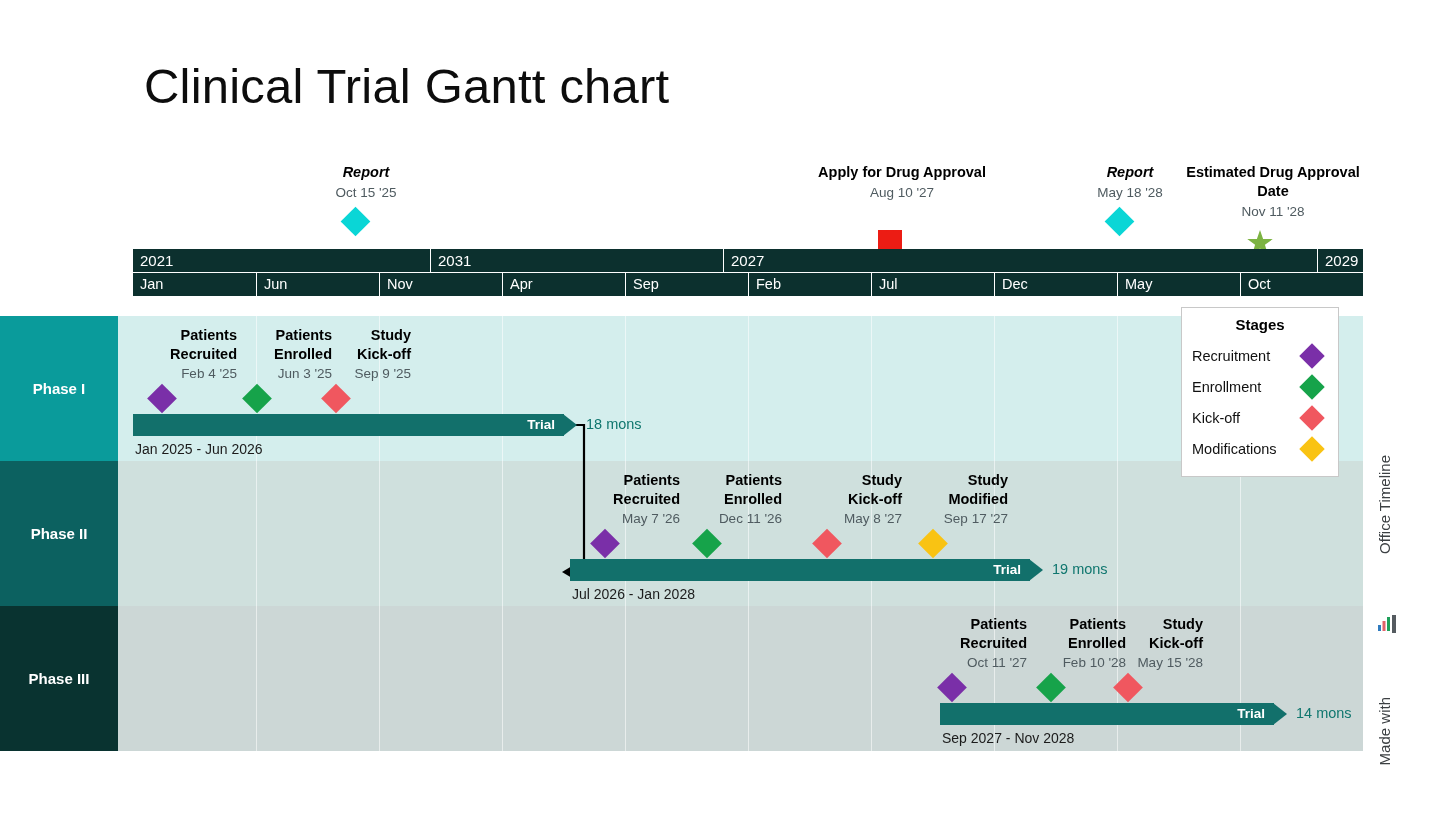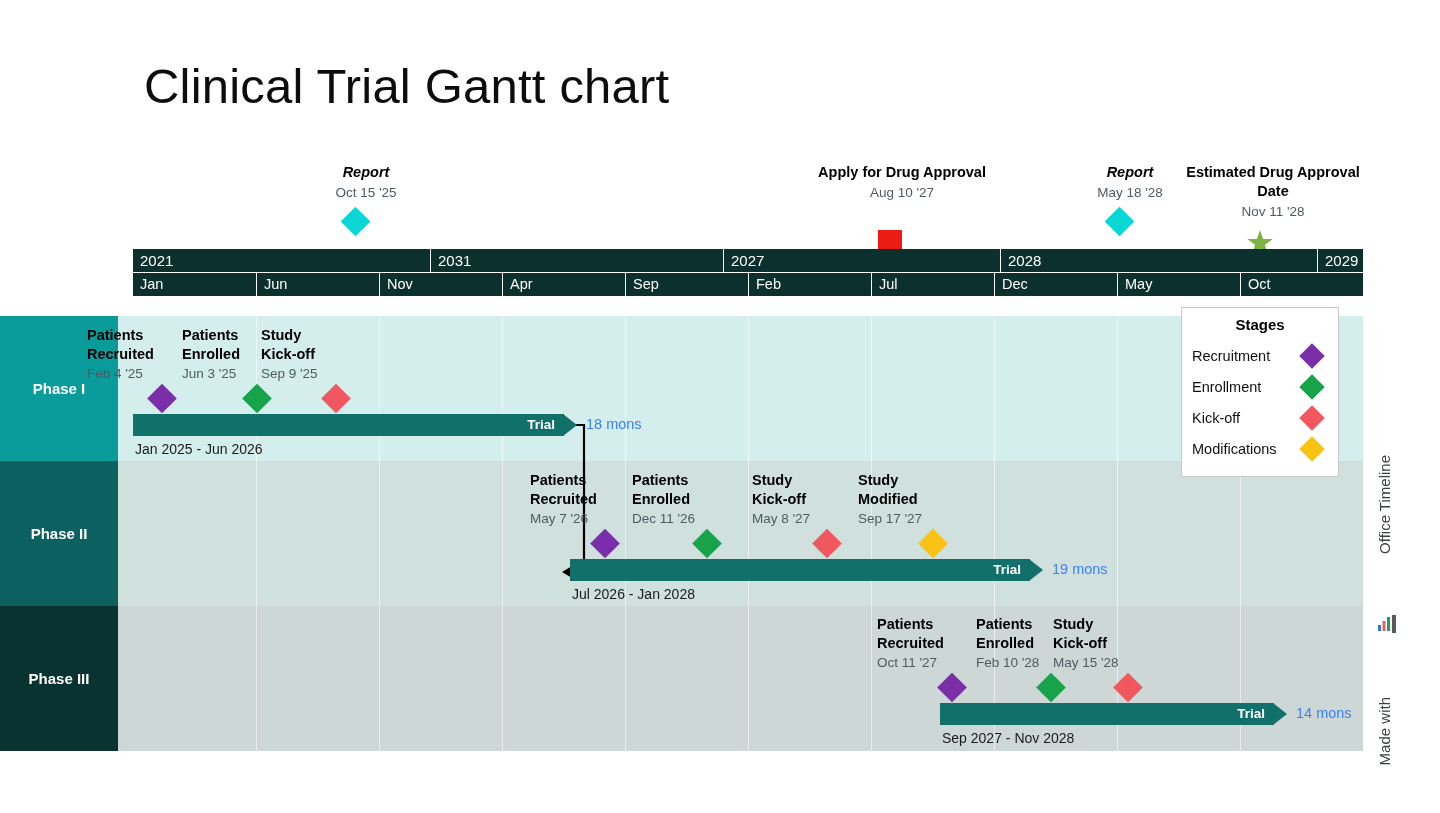--- a/index.html
+++ b/index.html
@@ -164,34 +164,34 @@
     height: 22px;
     line-height: 22px;
     color: #ffffff;
     font-size: 13.5px;
     font-weight: bold;
     z-index: 4;
   }
   .bar-duration {
     position: absolute;
     font-size: 14.5px;
-    color: #3b82f6;
+    color: #0f766e;
     white-space: nowrap;
   }
   .bar-range {
     position: absolute;
     font-size: 14px;
     color: #1b1b1b;
     white-space: nowrap;
   }
 
   
   .task-ms {
     position: absolute;
-    text-align: left;
+    text-align: right;
     width: 150px;
     transform: translateX(-75px);
   }
   .task-ms-name {
     font-size: 14.5px;
     font-weight: bold;
     color: #000000;
     line-height: 19px;
   }
   .task-ms-date {
@@ -301,21 +301,20 @@
         <div class="ms-star" style="background: rgb(124, 179, 66);"></div>
       </div>
     </div>
   </div>
 
 <div id="timescale">
   <div class="ts-years" id="ts-years">
       <div class="ts-cell first" style="left: 0px; width: 297px;">2021</div>
       <div class="ts-cell" style="left: 297px; width: 293px;">2031</div>
       <div class="ts-cell" style="left: 590px; width: 277px;">2027</div>
-      <div class="ts-cell" style="left: 867px; width: 317px;">2028</div>
       <div class="ts-cell" style="left: 1184px; width: 54px;">2029</div>
     </div>
   <div class="ts-months" id="ts-months">
       <div class="ts-cell first" style="left: 0px; width: 123px;">Jan</div>
       <div class="ts-cell" style="left: 123px; width: 123px;">Jun</div>
       <div class="ts-cell" style="left: 246px; width: 123px;">Nov</div>
       <div class="ts-cell" style="left: 369px; width: 123px;">Apr</div>
       <div class="ts-cell" style="left: 492px; width: 123px;">Sep</div>
       <div class="ts-cell" style="left: 615px; width: 123px;">Feb</div>
       <div class="ts-cell" style="left: 738px; width: 123px;">Jul</div>

